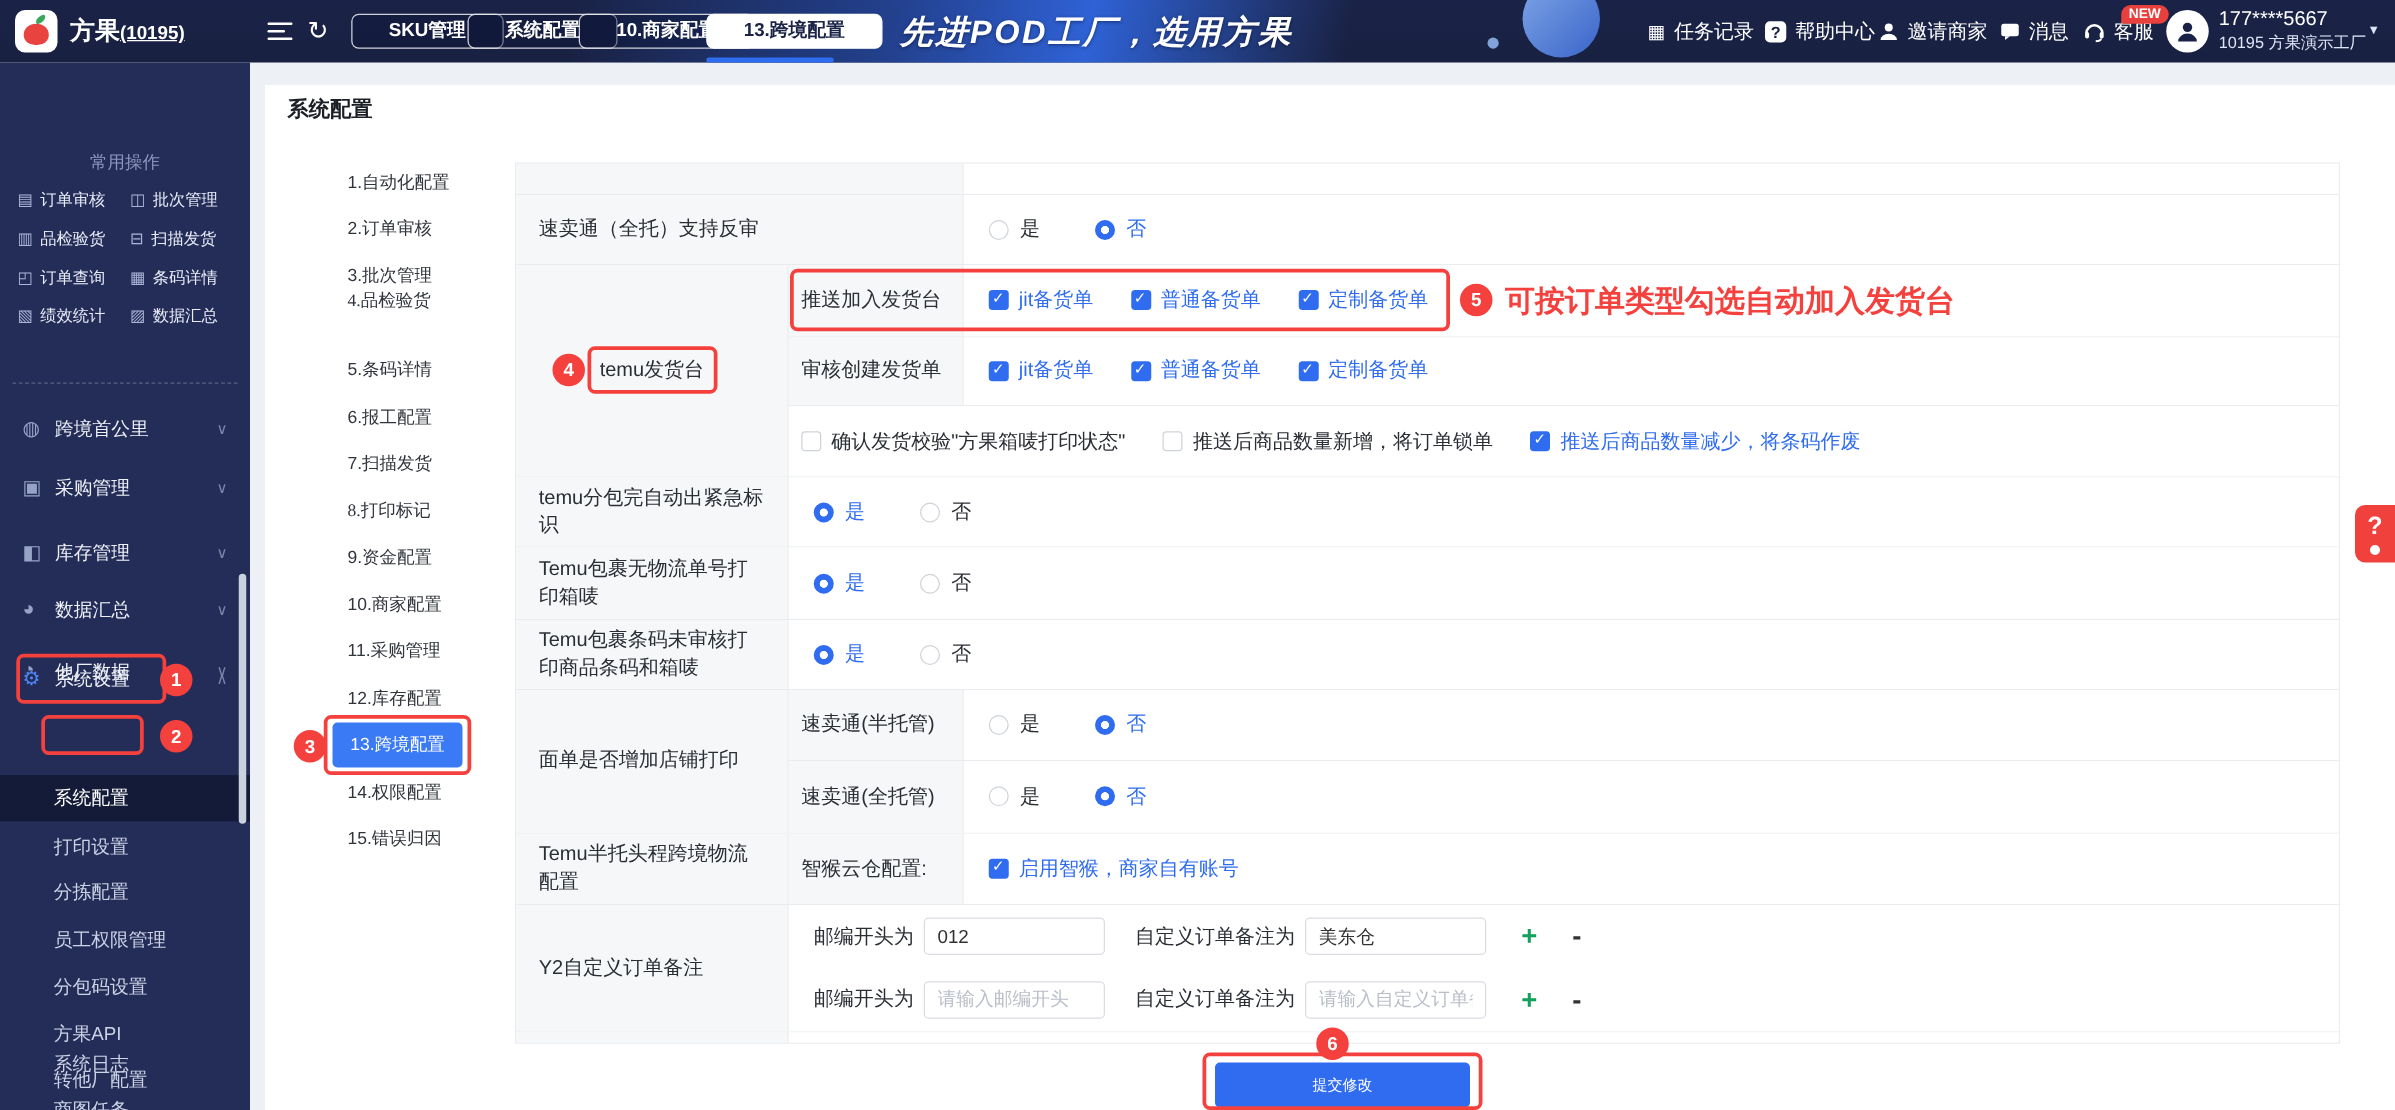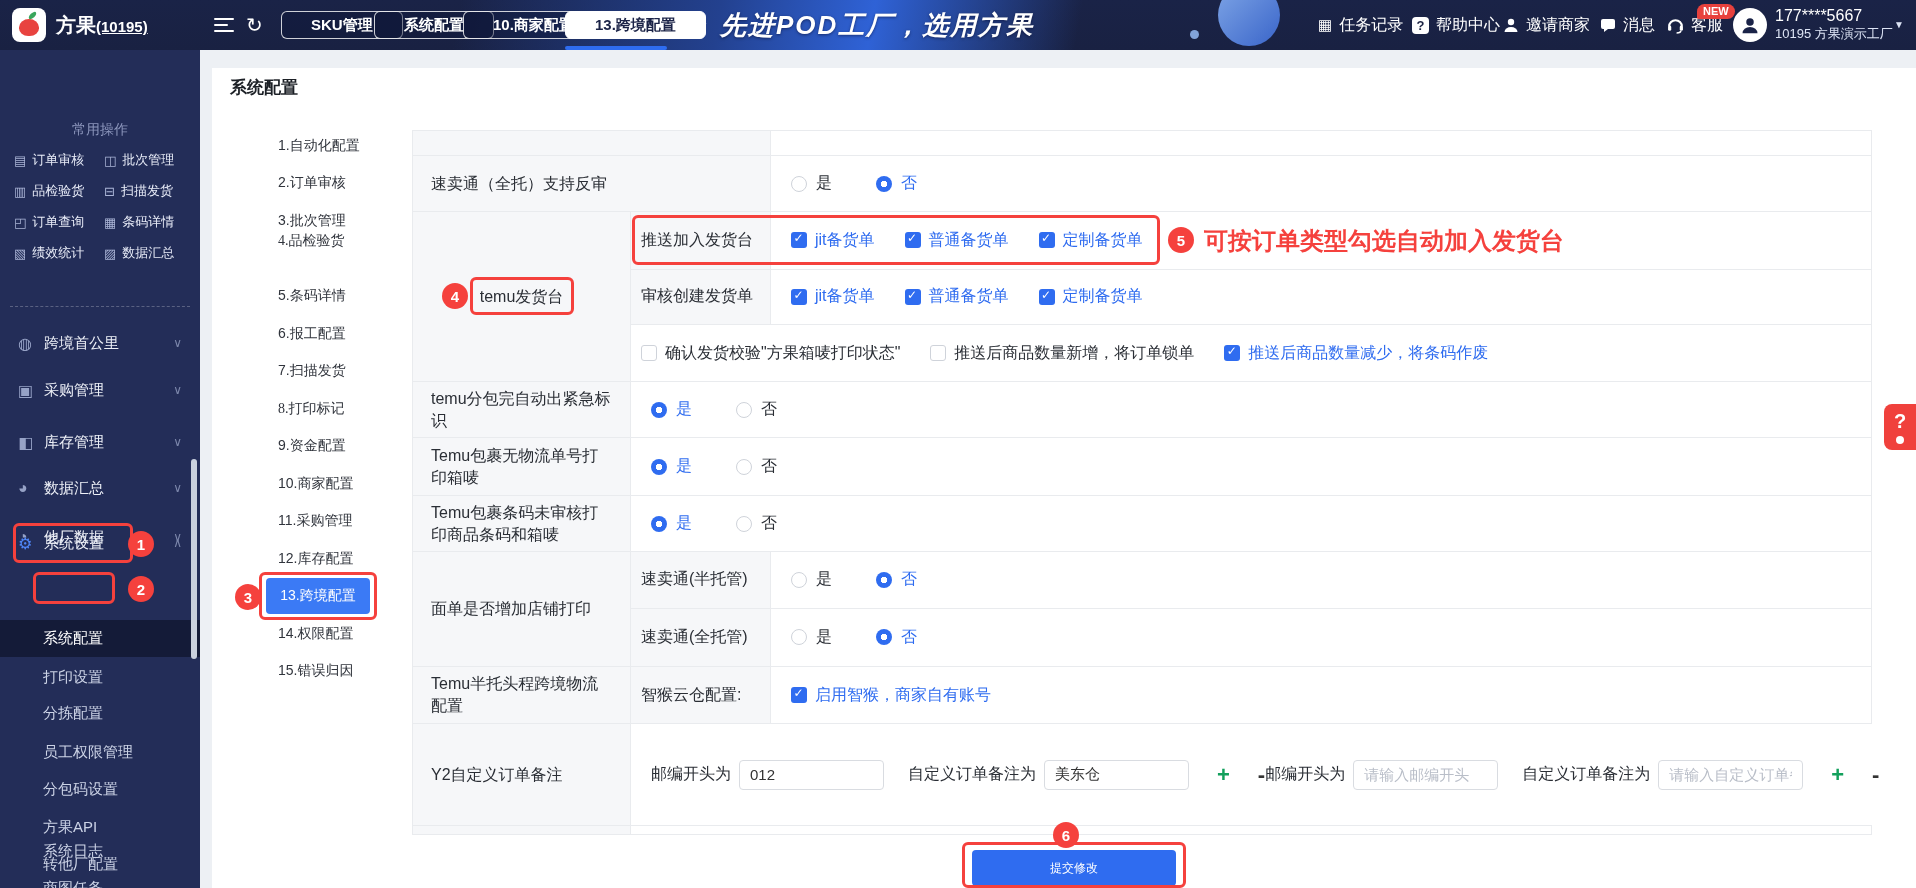--- a/index.html
+++ b/index.html
@@ -461,21 +461,21 @@
             <span class="cb on"></span>
             <span class="cklb on">启用智猴，商家自有账号</span>
           </span>
       </div>
     </div>
 
     <div class="trow" style="height:102px;">
       <div class="lcell" style="width:218px;">
           <span>Y2自定义订单备注</span>
         </div>
-      <div class="ccell" style="flex-direction:row;align-items:center;justify-content:center;">
+      <div class="ccell" style="flex-direction:column;align-items:flex-start;justify-content:center;">
         <div class="yline">
           <span class="ylab">邮编开头为</span>
           <input class="yin" type="text" value="012" style="">
           <span class="ylab">自定义订单备注为</span>
           <input class="yin" type="text" value="美东仓" style="">
           <span class="plus">+</span>
           <span class="minus">-</span>
         </div>
         <div class="yline">
           <span class="ylab">邮编开头为</span>

